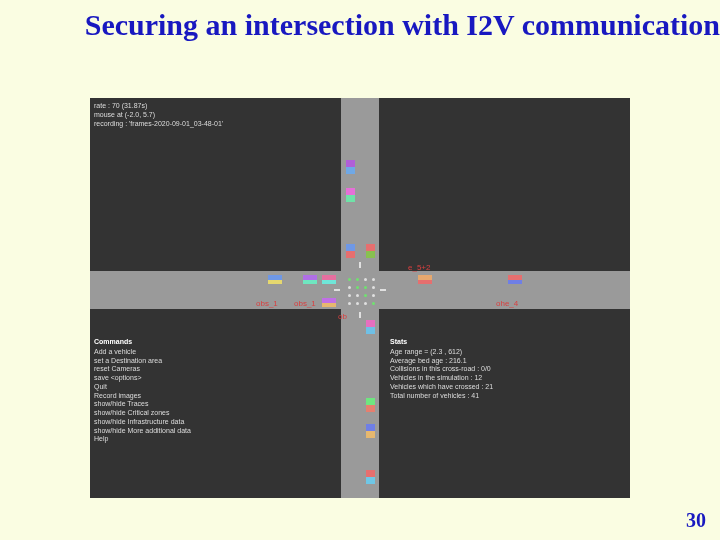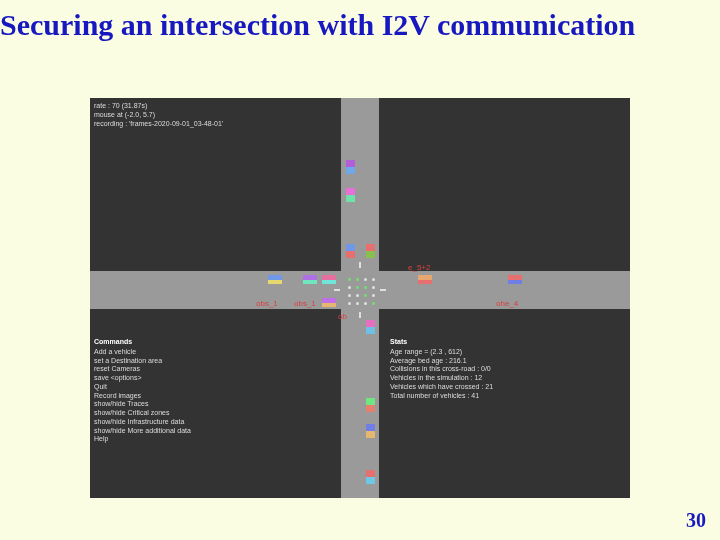--- a/index.html
+++ b/index.html
@@ -1,16 +1,16 @@
 <!DOCTYPE html>
 <html><head>
 <meta charset="utf-8">
 <style>
   html,body{margin:0;padding:0;width:720px;height:540px;background:#fafde2;font-family:"Times New Roman",serif;overflow:hidden}
-  .title{width:720px;text-align:left;color:#1818c0;font-weight:bold;font-size:30px;line-height:1.15;padding-top:8px}
+  .title{width:720px;text-align:right;color:#1818c0;font-weight:bold;font-size:30px;line-height:1.15;padding-top:8px}
   .pagenum{position:absolute;right:14px;bottom:8px;color:#1818c0;font-weight:bold;font-size:20px}
   .sim{position:absolute;left:90px;top:98px;width:540px;height:400px;background:#333;color:#e0e0e0;font-family:Arial,Helvetica,sans-serif;font-size:7px;line-height:1.25}
   .hroad{position:absolute;left:0;top:173px;width:540px;height:38px;background:#9a9a9a}
   .vroad{position:absolute;left:251px;top:0;width:38px;height:400px;background:#9a9a9a}
   .marker{position:absolute;background:#e0e0e0}
   .dot{position:absolute;width:3px;height:3px;border-radius:50%}
   .car{position:absolute}
   .car span{display:block;width:100%;height:50%}
   .hcar{width:14px;height:9px}
   .vcar{width:9px;height:14px}

